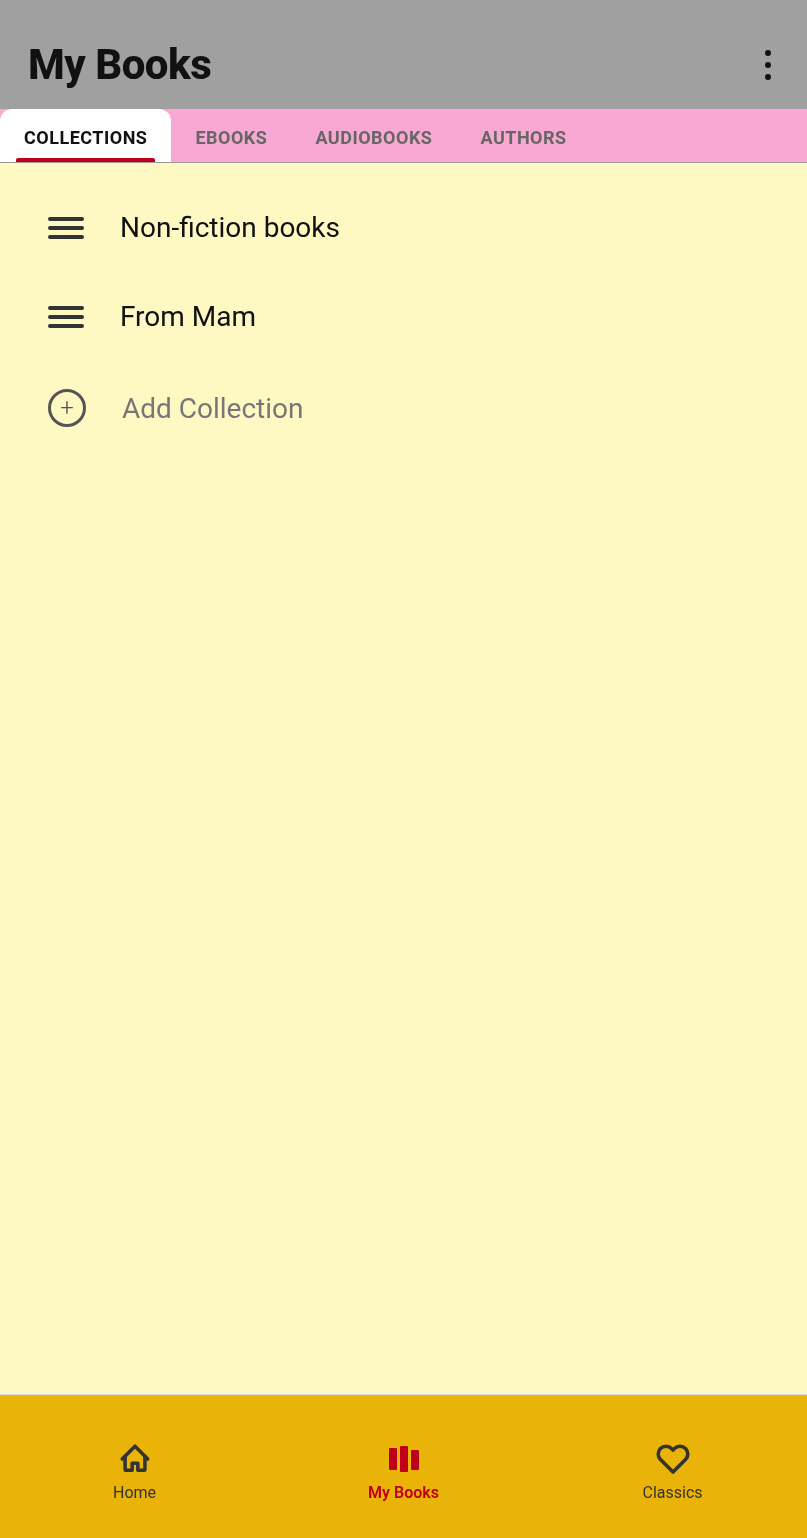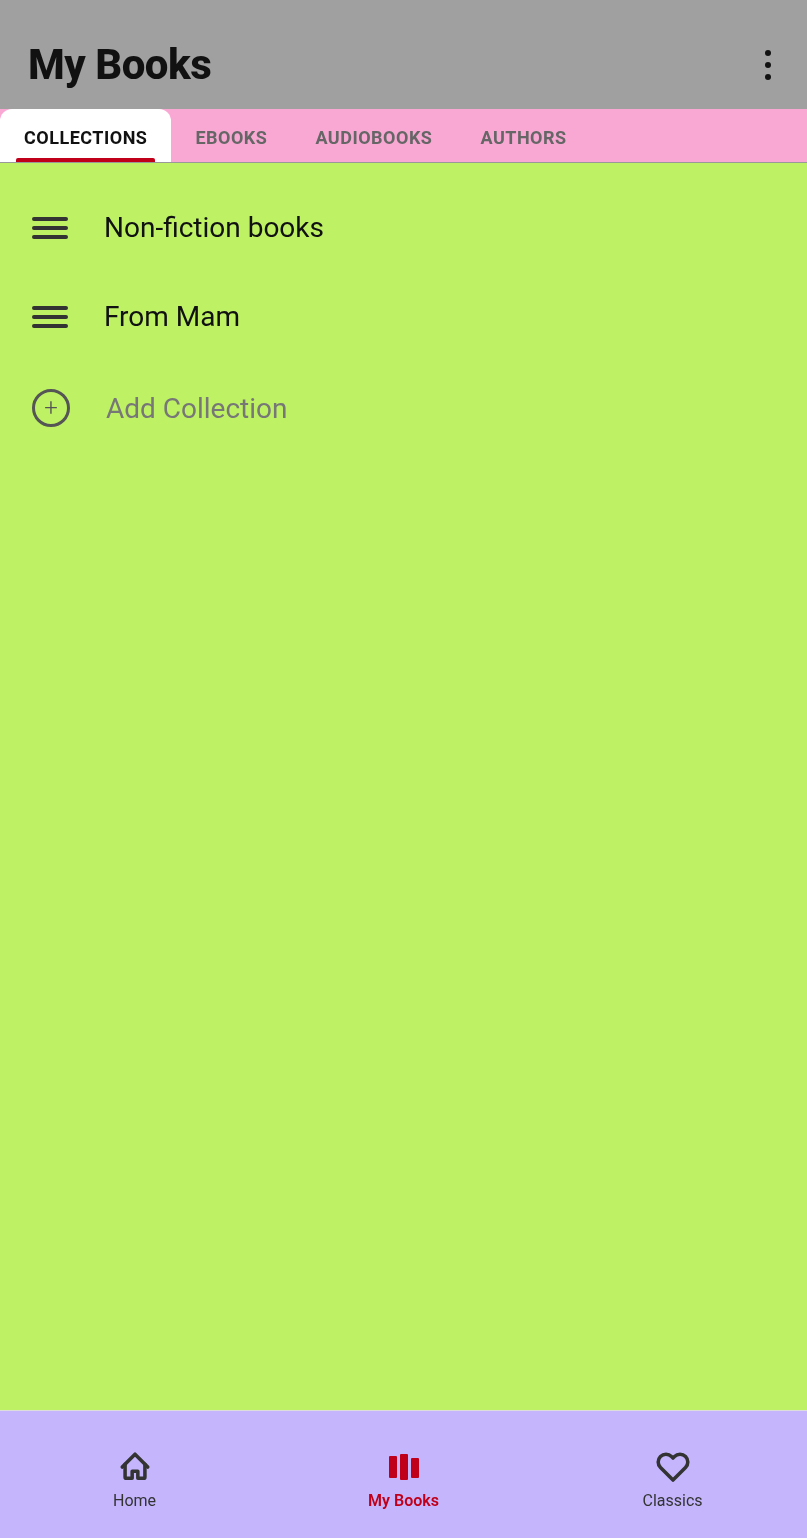--- a/index.html
+++ b/index.html
@@ -83,22 +83,22 @@
       bottom: 0;
       left: 16px;
       right: 16px;
       height: 4px;
       background-color: #c0001a;
       border-radius: 2px 2px 0 0;
     }
 
     
     .collection-list {
-      padding: 20px 0;
-      background-color: #bef264;
+      padding: 20px 16px;
+      background-color: #fef9c3;
       flex: 1;
     }
 
     .collection-item {
       display: flex;
       align-items: center;
       padding: 28px 32px;
       cursor: pointer;
     }
 
@@ -159,22 +159,22 @@
       font-weight: 400;
       color: #777;
     }
 
     
     .bottom-nav {
       position: absolute;
       bottom: 0;
       left: 0;
       right: 0;
-      height: 128px;
-      background-color: #c4b5fd;
+      height: 144px;
+      background-color: #eab308;
       display: flex;
       align-items: center;
       justify-content: space-around;
       border-top: 1px solid #ddd;
     }
 
     .nav-item {
       display: flex;
       flex-direction: column;
       align-items: center;

